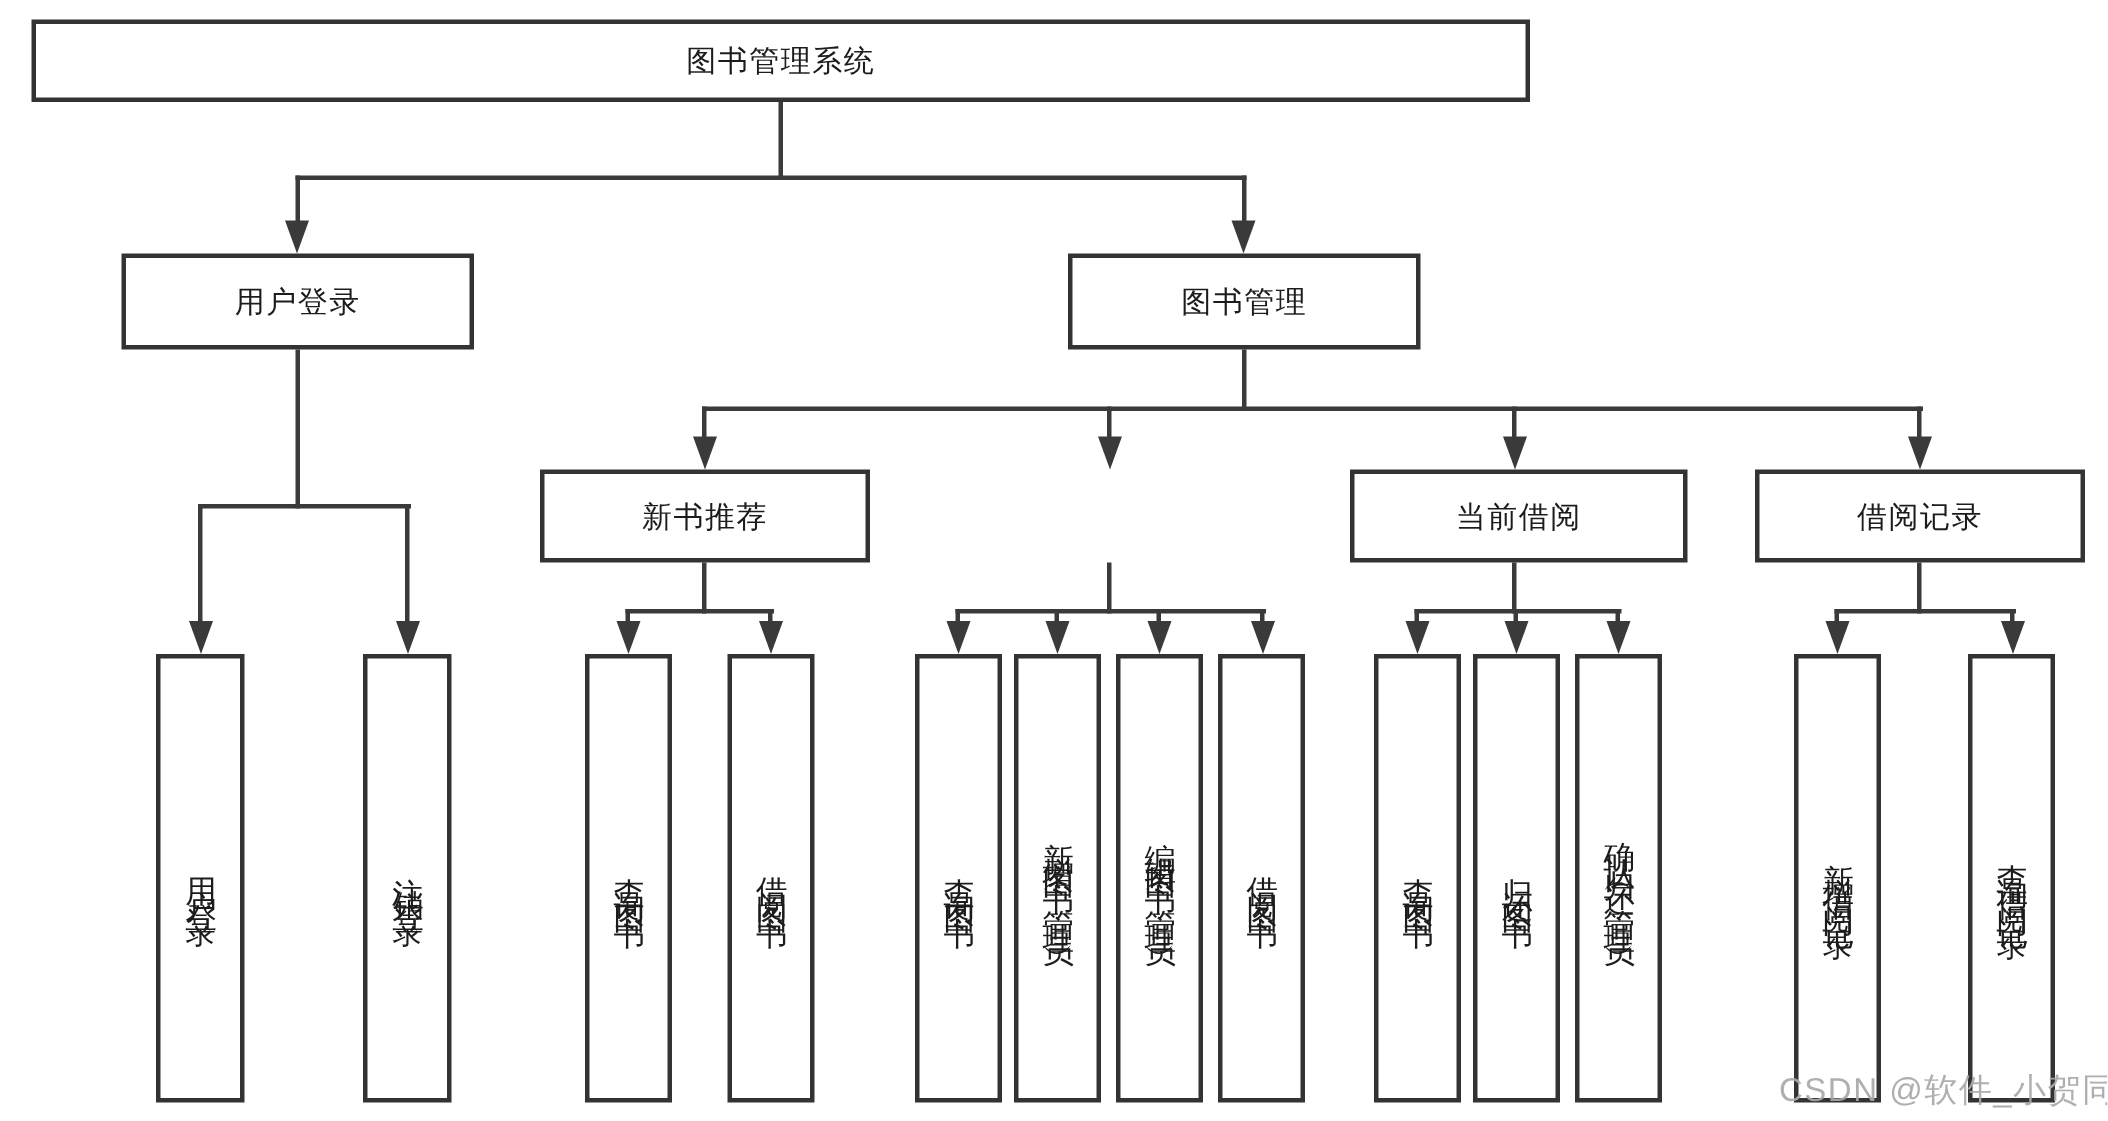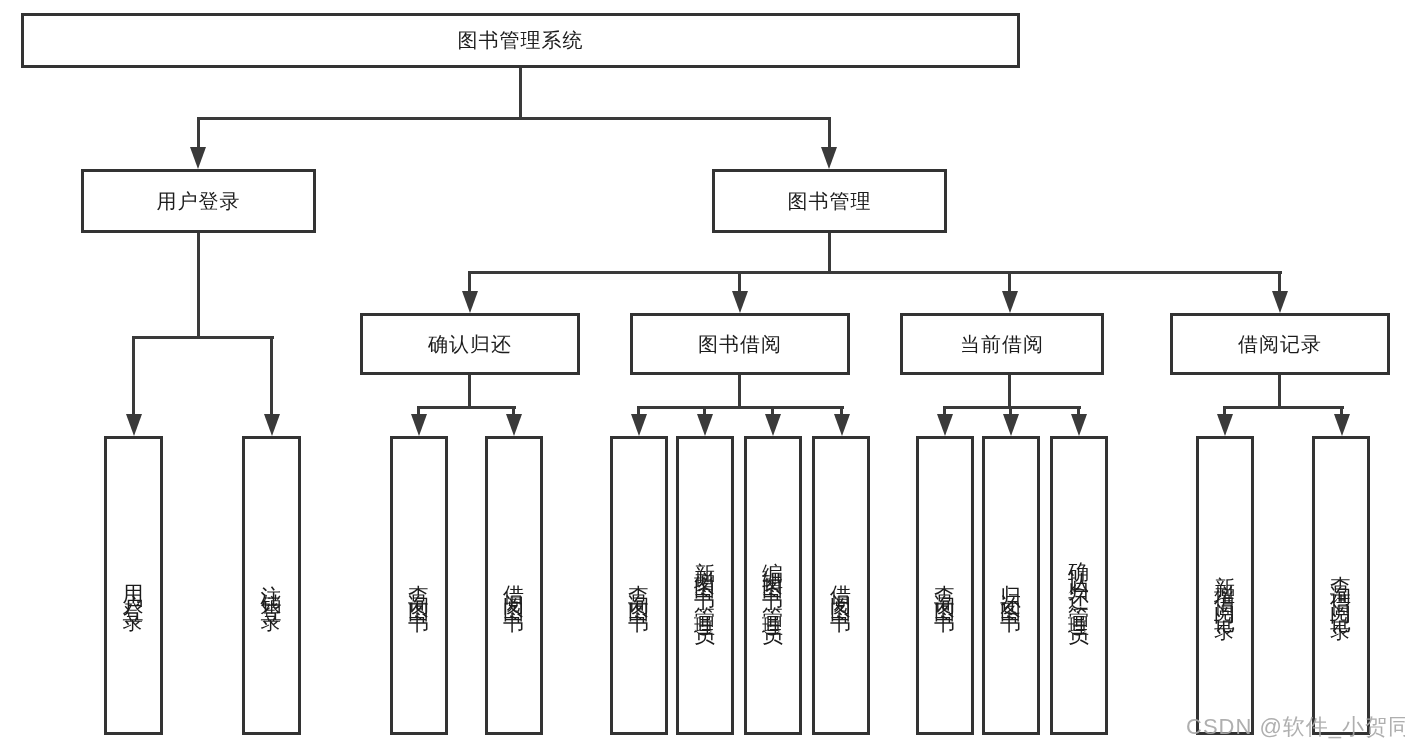--- a/index.html
+++ b/index.html
@@ -33,26 +33,23 @@
   </div>
 
   <div class="box" style="left:81px;top:169px;width:235px;height:64px;">
     <span class="hlabel">用户登录</span>
   </div>
   <div class="box" style="left:712px;top:169px;width:235px;height:64px;text-align:right;">
     <span class="hlabel">图书管理</span>
   </div>
 
   <div class="box" style="left:360px;top:313px;width:220px;height:62px;">
-    <span class="hlabel">确认归还</span>
+    <span class="hlabel">新书推荐</span>
   </div>
-  <div class="box" style="left:630px;top:313px;width:220px;height:62px;">
-    <span class="hlabel">图书借阅</span>
-  </div>
-  <div class="box" style="left:900px;top:313px;width:204px;height:62px;">
+  <div class="box" style="left:900px;top:313px;width:225px;height:62px;">
     <span class="hlabel">当前借阅</span>
   </div>
   <div class="box" style="left:1170px;top:313px;width:220px;height:62px;">
     <span class="hlabel">借阅记录</span>
   </div>
 
   <div class="box leaf" style="left:104px;top:436px;width:59px;height:299px;">
     <span class="vlabel">用户登录</span>
   </div>
   <div class="box leaf" style="left:242px;top:436px;width:59px;height:299px;">

